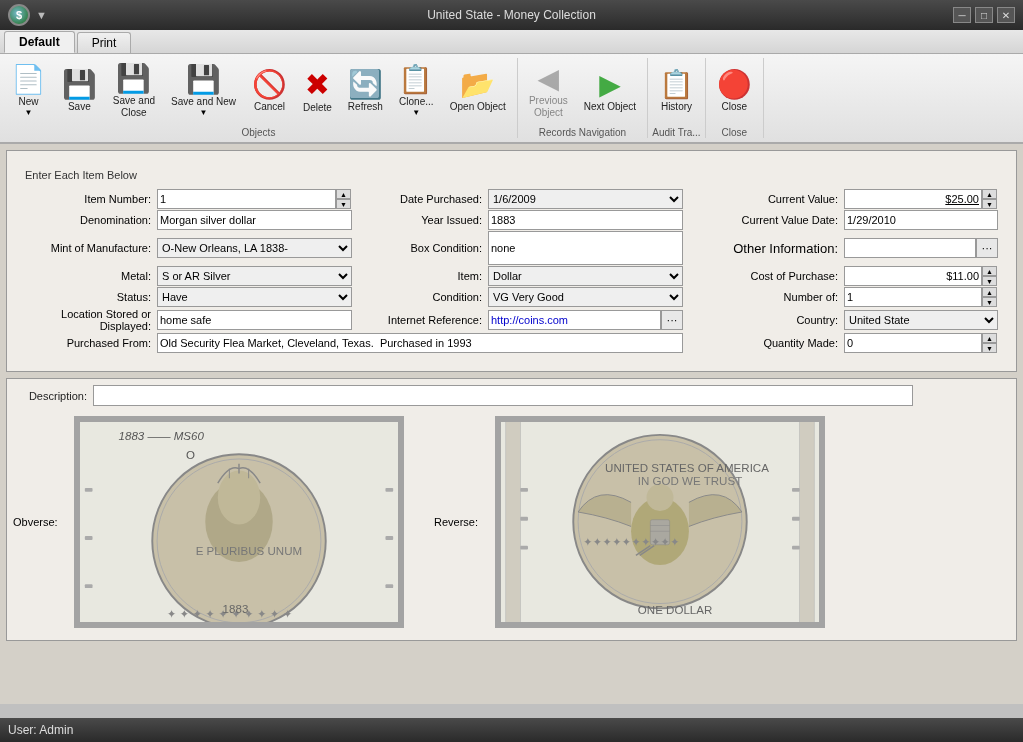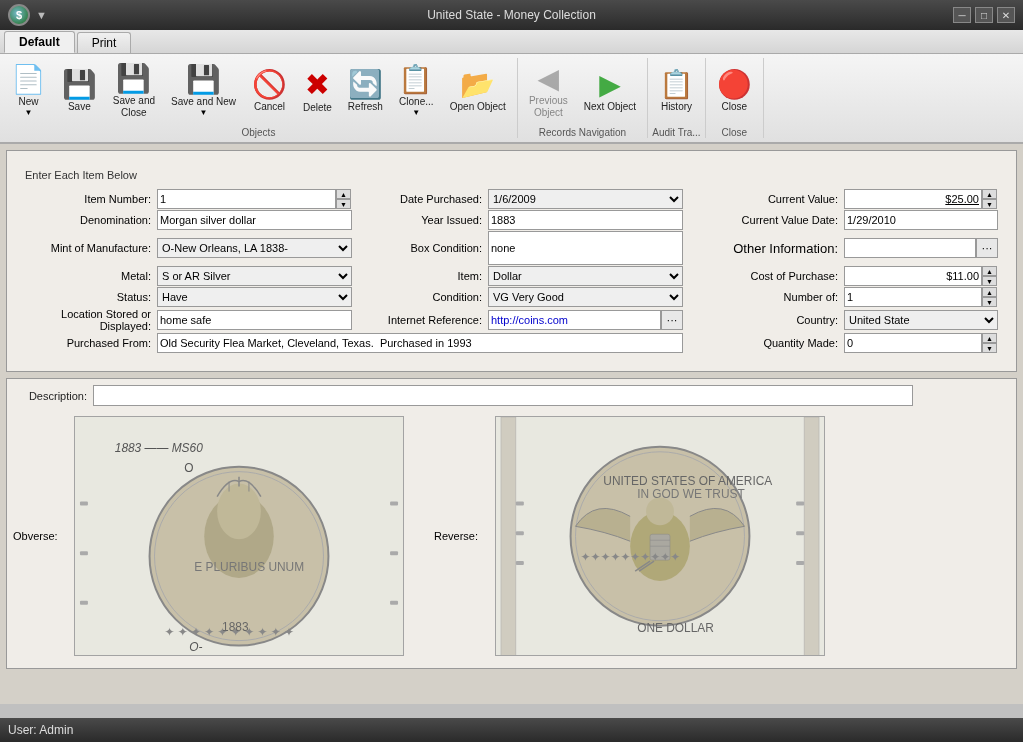--- a/index.html
+++ b/index.html
@@ -119,23 +119,23 @@
       width: 100%;
     }
 
     
     .desc-section {
       background: #f0ede8;
       border: 1px solid #999;
       padding: 6px;
     }
     .coin-image {
-      width: 330px; height: 240px;
+      width: 330px; height: 212px;
       background: #e8e8e0;
-      border: 1px solid #a3a3a3;
+      border: 6px solid #a3a3a3;
       display: flex; align-items: center; justify-content: center;
       overflow: hidden;
       position: relative;
     }
 
     
     .status-bar {
       background: linear-gradient(to bottom, #4a4a4a, #2a2a2a);
       height: 24px;
       display: flex;

